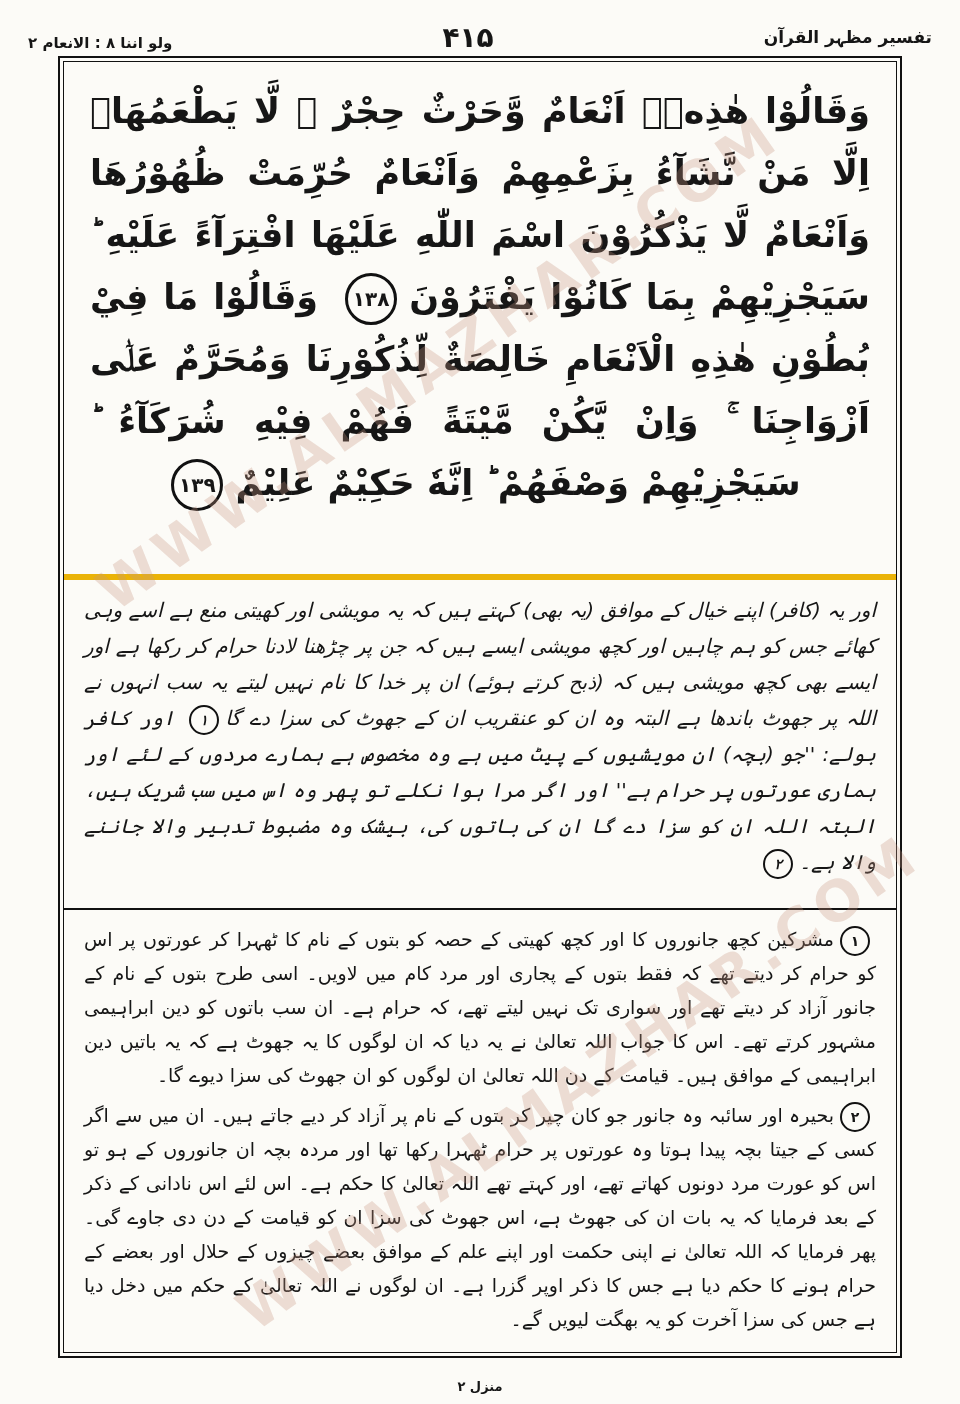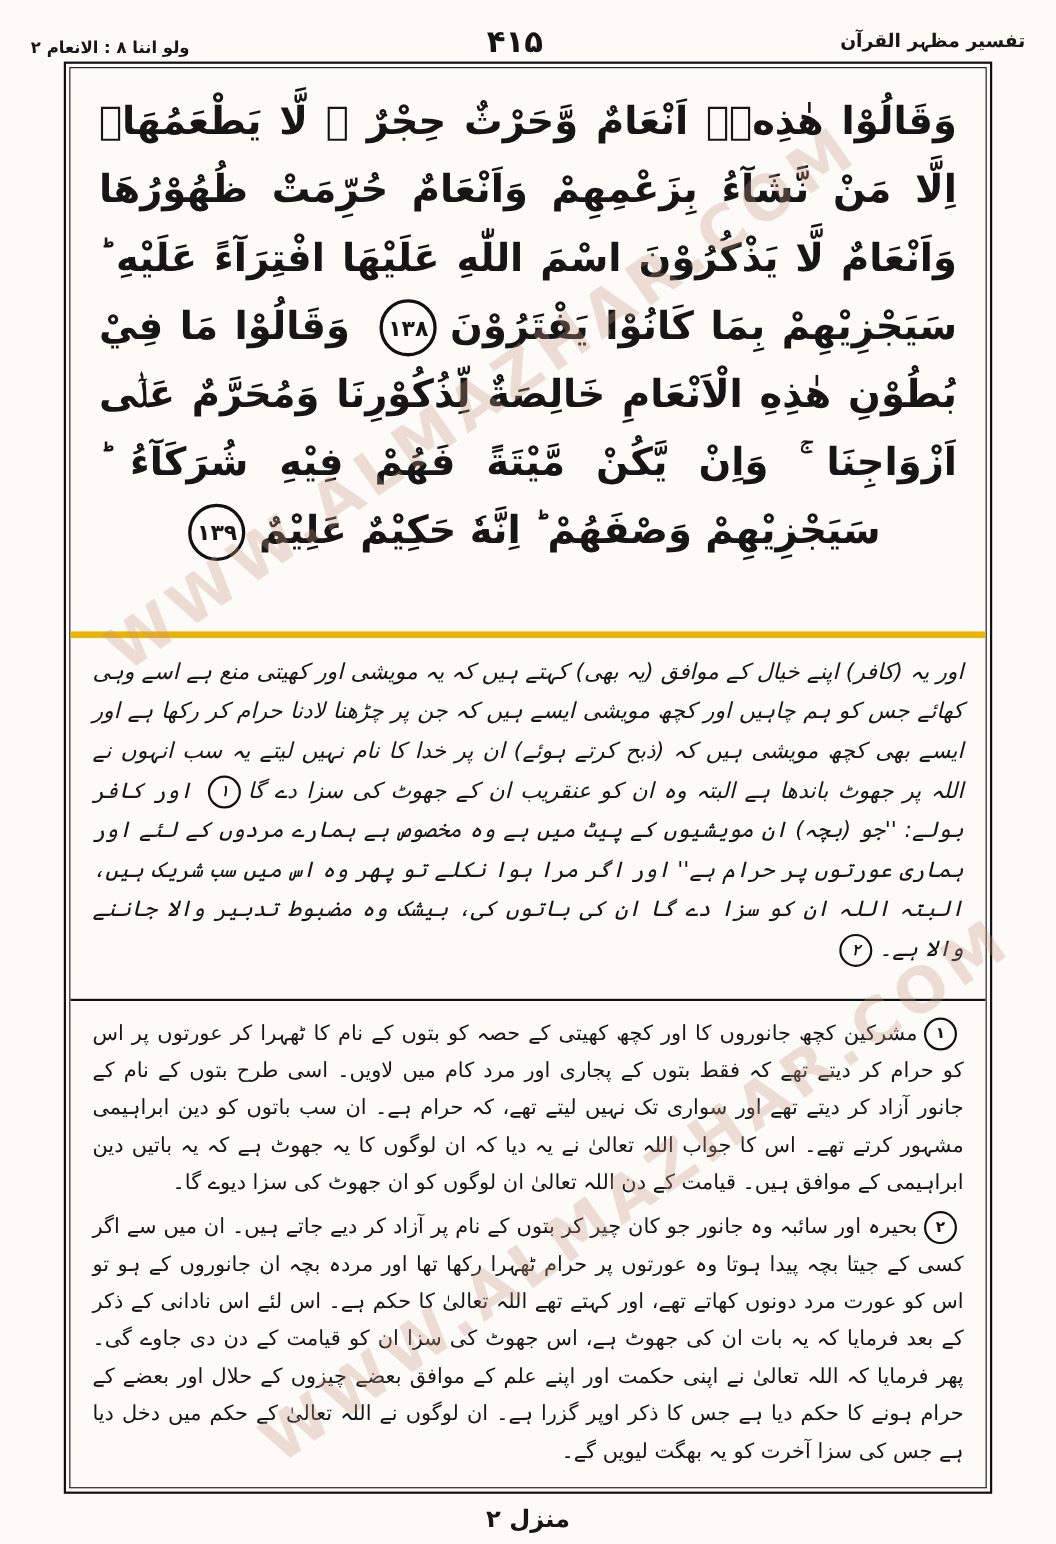--- a/index.html
+++ b/index.html
@@ -131,21 +131,21 @@
   }
   .note { margin: 0 0 6px 0; }
 
   
   .footer {
     position: absolute;
     bottom: 10px;
     left: 0;
     right: 0;
     text-align: center;
-    font-size: 22px;
+    font-size: 13px;
     font-weight: bold;
   }
 
   
   .watermark {
     position: absolute;
     font-size: 56px;
     font-weight: bold;
     letter-spacing: 6px;
     color: rgba(198, 150, 128, 0.30);

